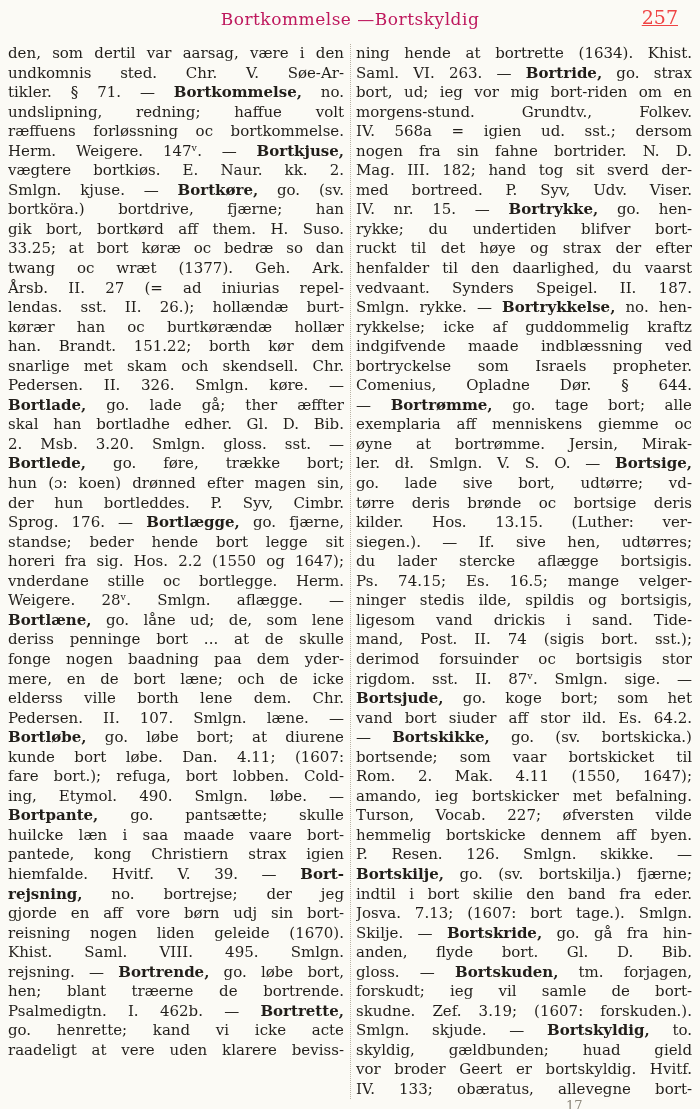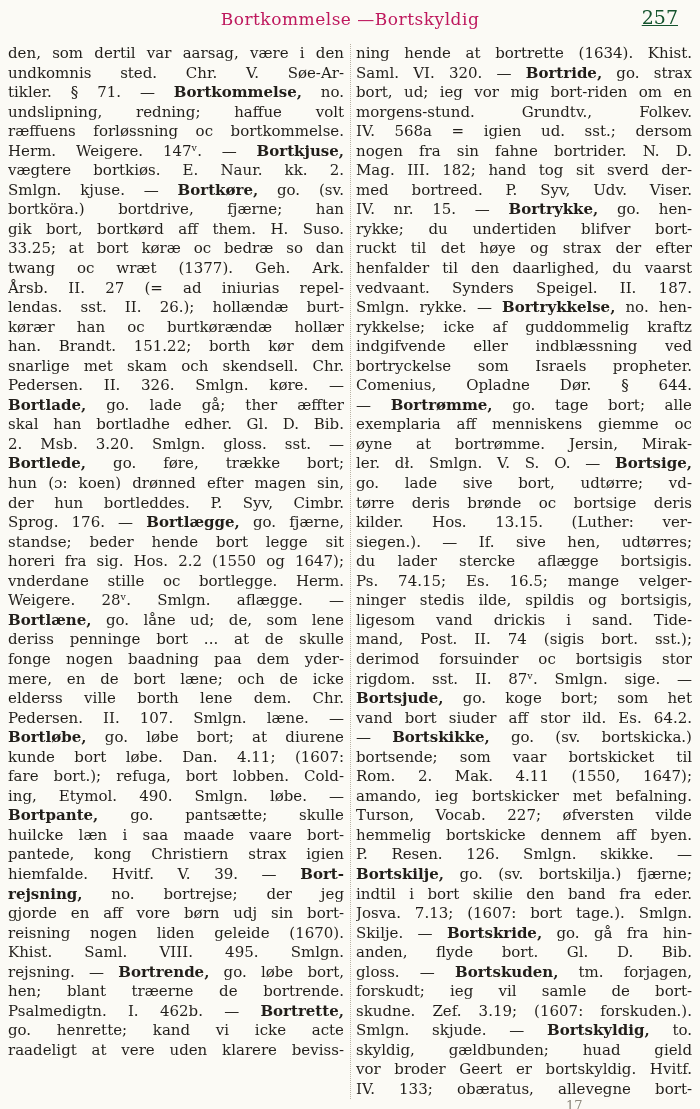--- a/index.html
+++ b/index.html
@@ -11,21 +11,21 @@
   }
   .page{position:absolute;inset:0;}
   .running-head{
     position:absolute;top:6px;left:0;width:700px;height:26px;
   }
   .head-title{
     position:absolute;left:0;right:0;top:3px;text-align:center;
     font-size:17px;letter-spacing:0.5px;color:#be185d;
   }
   .page-num{
-    position:absolute;right:22px;top:0;font-size:19px;color:#14532d;text-decoration:underline;
+    position:absolute;right:22px;top:0;font-size:19px;color:#ef4444;text-decoration:underline;
   }
   .cols{
     position:absolute;top:44px;left:8px;width:684px;bottom:0;
     display:flex;
   }
   .col{width:336px;}
   .col-divider{
     width:0;margin:0 5px 0 6px;border-left:1px dotted #b8b2a4;height:1055px;
   }
   .line{
@@ -100,35 +100,35 @@
         <div class="line"><span>Khist. Saml. VIII. 495. Smlgn.</span></div>
         <div class="line"><span>rejsning. — </span><span class="b">Bortrende,</span><span> go. løbe bort,</span></div>
         <div class="line"><span>hen; blant træerne de bortrende.</span></div>
         <div class="line"><span>Psalmedigtn. I. 462b. — </span><span class="b">Bortrette,</span></div>
         <div class="line"><span>go. henrette; kand vi icke acte</span></div>
         <div class="line"><span>raadeligt at vere uden klarere beviss-</span></div>
       </div>
     <div class="col-divider"></div>
     <div class="col" id="col-right">
         <div class="line"><span>ning hende at bortrette (1634). Khist.</span></div>
-        <div class="line"><span>Saml. VI. 320. — </span><span class="b">Bortride,</span><span> go. strax</span></div>
+        <div class="line"><span>Saml. VI. 263. — </span><span class="b">Bortride,</span><span> go. strax</span></div>
         <div class="line"><span>bort, ud; ieg vor mig bort-riden om en</span></div>
         <div class="line"><span>morgens-stund. Grundtv., Folkev.</span></div>
         <div class="line"><span>IV. 568a = igien ud. sst.; dersom</span></div>
         <div class="line"><span>nogen fra sin fahne bortrider. N. D.</span></div>
         <div class="line"><span>Mag. III. 182; hand tog sit sverd der-</span></div>
         <div class="line"><span>med bortreed. P. Syv, Udv. Viser.</span></div>
         <div class="line"><span>IV. nr. 15. — </span><span class="b">Bortrykke,</span><span> go. hen-</span></div>
         <div class="line"><span>rykke; du undertiden blifver bort-</span></div>
         <div class="line"><span>ruckt til det høye og strax der efter</span></div>
         <div class="line"><span>henfalder til den daarlighed, du vaarst</span></div>
         <div class="line"><span>vedvaant. Synders Speigel. II. 187.</span></div>
         <div class="line"><span>Smlgn. rykke. — </span><span class="b">Bortrykkelse,</span><span> no. hen-</span></div>
         <div class="line"><span>rykkelse; icke af guddommelig kraftz</span></div>
-        <div class="line"><span>indgifvende eller indblæssning ved</span></div>
+        <div class="line"><span>indgifvende maade indblæssning ved</span></div>
         <div class="line"><span>bortryckelse som Israels propheter.</span></div>
         <div class="line"><span>Comenius, Opladne Dør. § 644.</span></div>
         <div class="line"><span>— </span><span class="b">Bortrømme,</span><span> go. tage bort; alle</span></div>
         <div class="line"><span>exemplaria aff menniskens giemme oc</span></div>
         <div class="line"><span>øyne at bortrømme. Jersin, Mirak-</span></div>
         <div class="line"><span>ler. dł. Smlgn. V. S. O. — </span><span class="b">Bortsige,</span></div>
         <div class="line"><span>go. lade sive bort, udtørre; vd-</span></div>
         <div class="line"><span>tørre deris brønde oc bortsige deris</span></div>
         <div class="line"><span>kilder. Hos. 13.15. (Luther: ver-</span></div>
         <div class="line"><span>siegen.). — If. sive hen, udtørres;</span></div>

